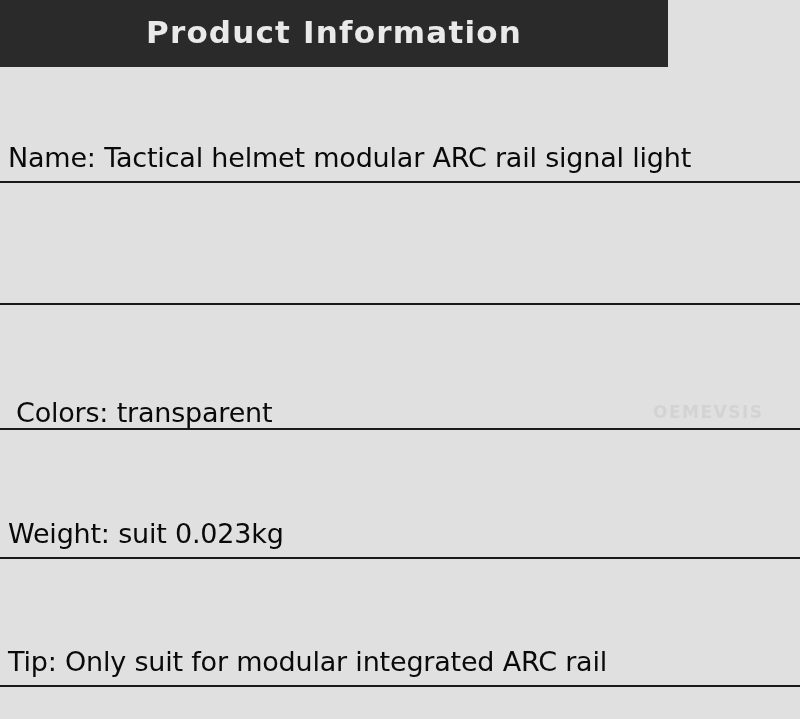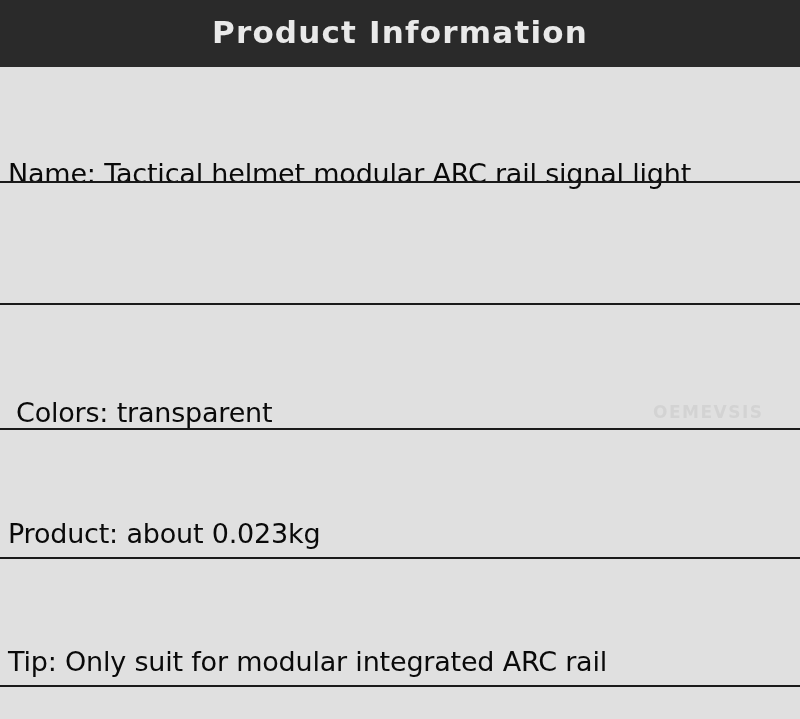--- a/index.html
+++ b/index.html
@@ -19,21 +19,21 @@
     height: 719px;
     background: #e0e0e0;
     overflow: hidden;
   }
 
   
   .header-bar {
     position: absolute;
     left: 0;
     top: 0;
-    width: 800px;
+    width: 668px;
     height: 67px;
     background: #2a2a2a;
     display: flex;
     align-items: center;
     justify-content: center;
     box-sizing: border-box;
   }
   .header-title {
     color: #e9e9e9;
     font-family: "DejaVu Sans", sans-serif;
@@ -74,21 +74,21 @@
   }
   .divider {
     position: absolute;
     left: 0;
     width: 800px;
     height: 2px;
     background: #1a1a1a;
   }
 
   
-  .row-0 { top: 62px;  height: 68px; }   
+  .row-0 { top: 46px;  height: 68px; }   
   .row-1 { top: 168px; height: 68px; }   
   .row-2 { top: 301px; height: 68px; margin-left: 8px; }   
   .row-3 { top: 422px; height: 68px; }   
   .row-4 { top: 550px; height: 68px; text-align: right; }   
 
   .div-0 { top: 114px; }
   .div-1 { top: 236px; }
   .div-2 { top: 361px; }
   .div-3 { top: 490px; }
   .div-4 { top: 618px; }
@@ -125,21 +125,21 @@
     <div class="divider div-0"></div>
 
     <div class="divider div-1"></div>
 
     <div class="info-row row-2">
       <div class="info-row-text">Colors: transparent</div>
     </div>
     <div class="divider div-2"></div>
 
     <div class="info-row row-3">
-      <div class="info-row-text">Product: about 0.023kg</div>
+      <div class="info-row-text">Weight: suit 0.023kg</div>
     </div>
     <div class="divider div-3"></div>
 
     <div class="info-row row-4">
       <div class="info-row-text">Tip: Only suit for modular integrated ARC rail</div>
     </div>
     <div class="divider div-4"></div>
 
   </div>
 

